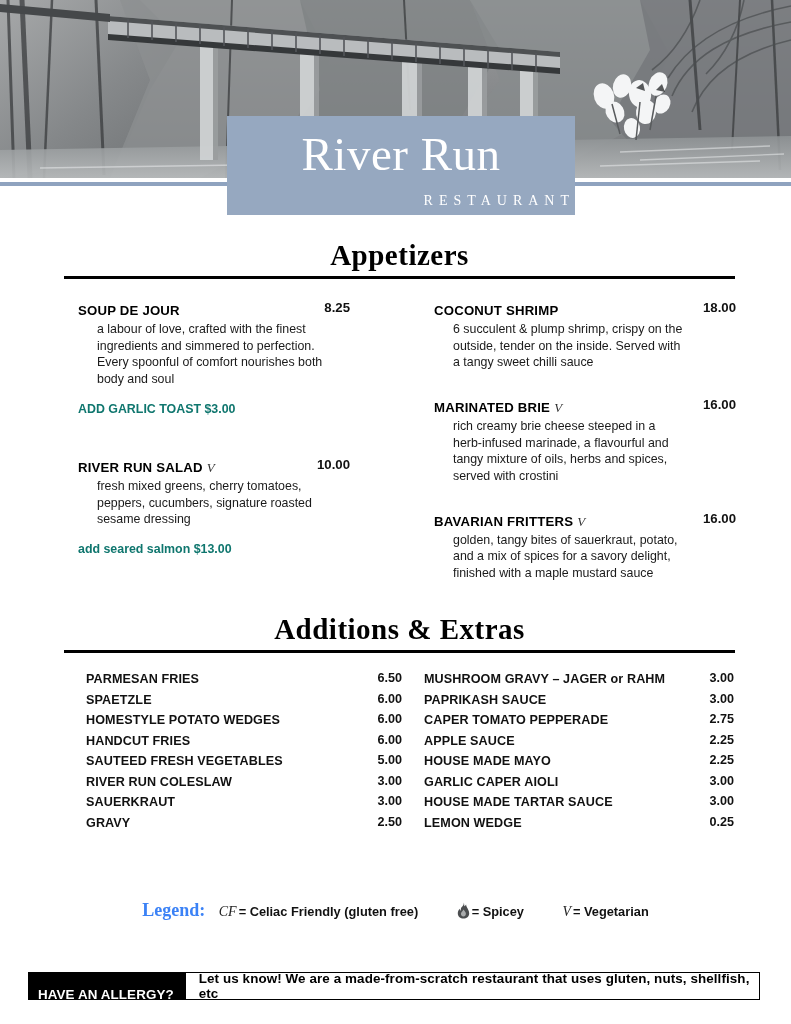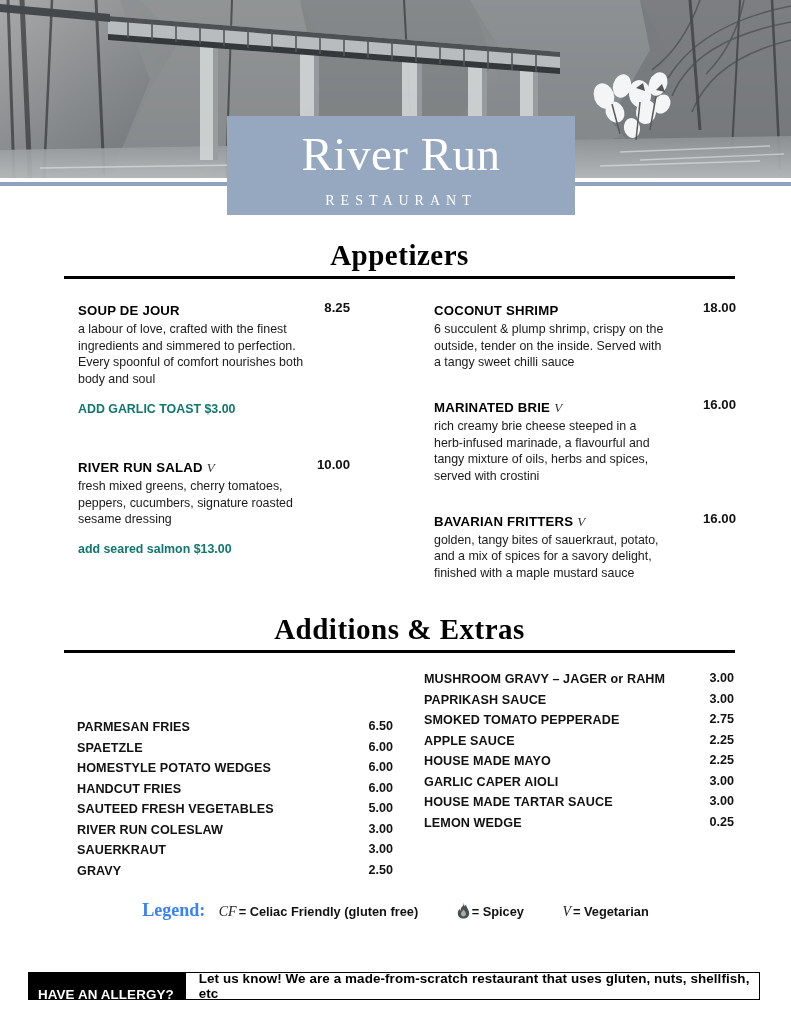--- a/index.html
+++ b/index.html
@@ -61,20 +61,21 @@
     font-weight: normal;
   }
 
   .title-sub {
     font-family: "Liberation Serif", serif;
     font-size: 14px;
     color: #ffffff;
     letter-spacing: 6px;
     padding-top: 15px;
     font-weight: normal;
+    text-align: right;
   }
 
   
   .section-head {
     position: absolute;
     left: 64px;
     width: 671px;
     text-align: center;
   }
 
@@ -137,20 +138,21 @@
     font-weight: bold;
     color: #111111;
   }
 
   .dish-desc {
     font-size: 12.4px;
     color: #1a1a1a;
     line-height: 1.34;
     margin-top: 2px;
     max-width: 240px;
+    margin-left: 19px;
   }
 
   .col-right .dish-desc { max-width: 232px; }
 
   .dish-addon {
     font-size: 12.4px;
     font-weight: bold;
     color: #0f766e;
     margin-top: 13px;
     line-height: 1.3;
@@ -160,21 +162,21 @@
   .spacer-md { height: 18px; }
 
   
   .extras {
     position: absolute;
     left: 0;
     top: 668px;
     width: 791px;
   }
 
-  .ex-col-left  { position: absolute; left: 77px;  width: 316px; margin-top: 48px; }
+  .ex-col-left  { position: absolute; left: 86px;  width: 316px; }
   .ex-col-right { position: absolute; left: 424px; width: 310px; }
 
   .ex-row {
     position: relative;
     height: 20.5px;
     line-height: 20.5px;
   }
 
   .ex-name {
     font-size: 12.6px;
@@ -520,21 +522,21 @@
     <div class="ex-col-right">
       <div class="ex-row">
         <span class="ex-name">MUSHROOM GRAVY – JAGER or RAHM</span>
         <span class="ex-price">3.00</span>
       </div>
       <div class="ex-row">
         <span class="ex-name">PAPRIKASH SAUCE</span>
         <span class="ex-price">3.00</span>
       </div>
       <div class="ex-row">
-        <span class="ex-name">SMOKED TOMATO PEPPERADE</span>
+        <span class="ex-name">CAPER TOMATO PEPPERADE</span>
         <span class="ex-price">2.75</span>
       </div>
       <div class="ex-row">
         <span class="ex-name">APPLE SAUCE</span>
         <span class="ex-price">2.25</span>
       </div>
       <div class="ex-row">
         <span class="ex-name">HOUSE MADE MAYO</span>
         <span class="ex-price">2.25</span>
       </div>

